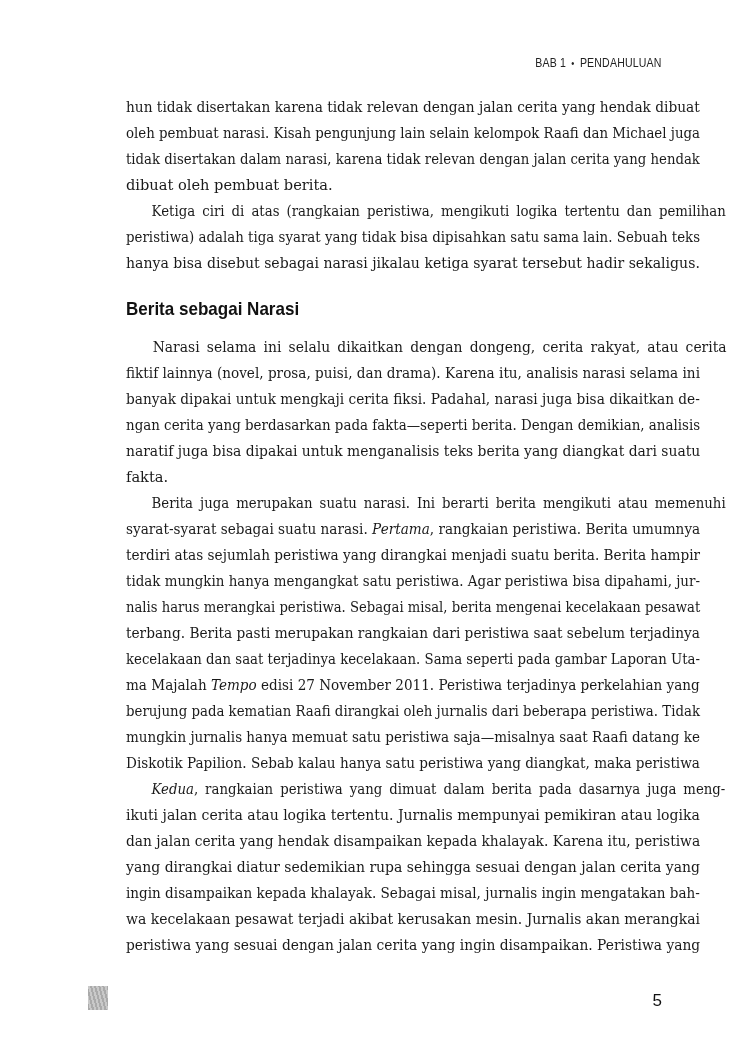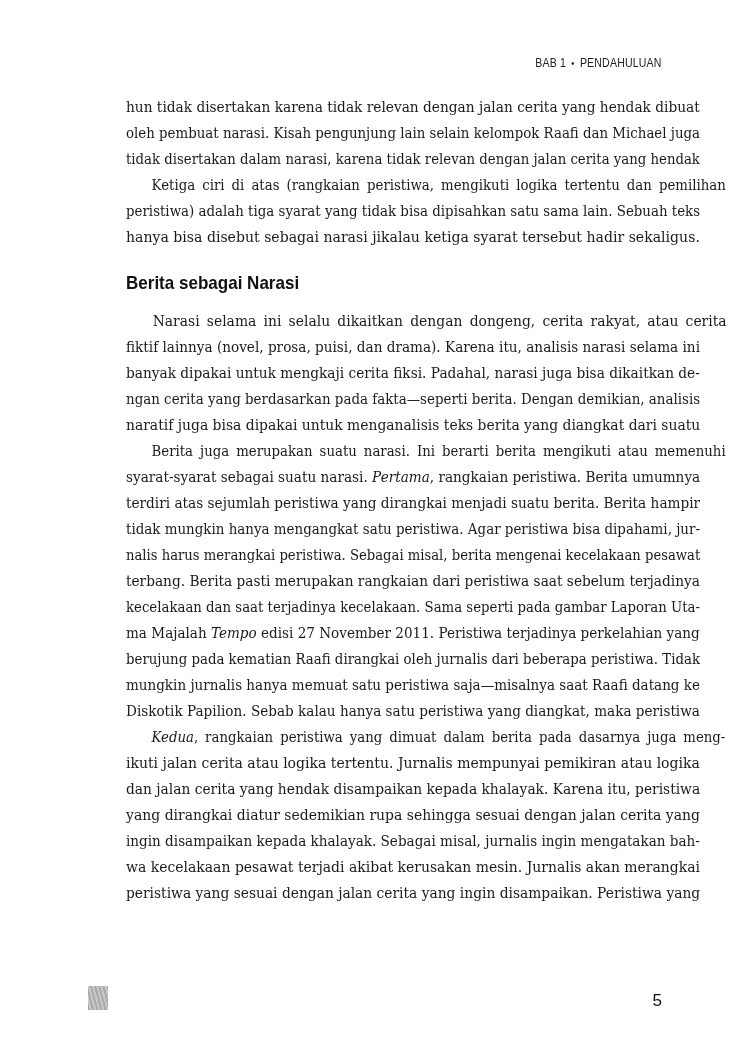--- a/index.html
+++ b/index.html
@@ -38,35 +38,37 @@
 <div class="running-head">
   <span>BAB 1</span><span class="dot">•</span><span>PENDAHULUAN</span>
 </div>
 
 <div class="content">
   <div id="intro">
       <p>
         <span class="line" style="text-align-last: justify; transform: scaleX(0.94); transform-origin: left center; width: 610.359px;">hun tidak disertakan karena tidak relevan dengan jalan cerita yang hendak dibuat</span>
         <span class="line" style="text-align-last: justify; transform: scaleX(0.915); transform-origin: left center; width: 627.359px;">oleh pembuat narasi. Kisah pengunjung lain selain kelompok Raafi dan Michael juga</span>
         <span class="line" style="text-align-last: justify; transform: scaleX(0.91); transform-origin: left center; width: 630.672px;">tidak disertakan dalam narasi, karena tidak relevan dengan jalan cerita yang hendak</span>
+        <span class="line last" style="text-align-last: left;">dibuat oleh pembuat berita.</span>
       </p>
       <p>
         <span class="line" style="padding-left: 28px; text-align-last: justify; transform: scaleX(0.913); transform-origin: left center; width: 629.012px;">Ketiga ciri di atas (rangkaian peristiwa, mengikuti logika tertentu dan pemilihan</span>
         <span class="line" style="text-align-last: justify; transform: scaleX(0.916); transform-origin: left center; width: 626.688px;">peristiwa) adalah tiga syarat yang tidak bisa dipisahkan satu sama lain. Sebuah teks</span>
         <span class="line last" style="text-align-last: left; transform: scaleX(0.964); transform-origin: left center; width: 595.297px;">hanya bisa disebut sebagai narasi jikalau ketiga syarat tersebut hadir sekaligus.</span>
       </p>
     </div>
   <h2>Berita sebagai Narasi</h2>
   <div id="section">
       <p>
         <span class="line" style="padding-left: 28px; text-align-last: justify; transform: scaleX(0.952); transform-origin: left center; width: 602.845px;">Narasi selama ini selalu dikaitkan dengan dongeng, cerita rakyat, atau cerita</span>
         <span class="line" style="text-align-last: justify; transform: scaleX(0.932); transform-origin: left center; width: 615.859px;">fiktif lainnya (novel, prosa, puisi, dan drama).  Karena itu, analisis narasi selama ini</span>
         <span class="line" style="text-align-last: justify; transform: scaleX(0.939); transform-origin: left center; width: 611.125px;">banyak dipakai untuk mengkaji cerita fiksi. Padahal, narasi juga bisa dikaitkan de-</span>
         <span class="line" style="text-align-last: justify; transform: scaleX(0.919); transform-origin: left center; width: 624.734px;">ngan cerita yang berdasarkan pada fakta—seperti berita. Dengan demikian, analisis</span>
         <span class="line" style="text-align-last: justify; transform: scaleX(0.952); transform-origin: left center; width: 603.188px;">naratif juga bisa dipakai untuk menganalisis teks berita yang diangkat dari suatu</span>
+        <span class="line last" style="text-align-last: left;">fakta.</span>
       </p>
       <p>
         <span class="line" style="padding-left: 28px; text-align-last: justify; transform: scaleX(0.911); transform-origin: left center; width: 630.26px;">Berita juga merupakan suatu narasi. Ini berarti berita mengikuti atau memenuhi</span>
         <span class="line" style="text-align-last: justify; transform: scaleX(0.933); transform-origin: left center; width: 615.438px;">syarat-syarat sebagai suatu narasi. <em>Pertama</em>, rangkaian peristiwa. Berita umumnya</span>
         <span class="line" style="text-align-last: justify; transform: scaleX(0.936); transform-origin: left center; width: 613.375px;">terdiri atas sejumlah peristiwa yang dirangkai menjadi suatu berita. Berita hampir</span>
         <span class="line" style="text-align-last: justify; transform: scaleX(0.92); transform-origin: left center; width: 623.859px;">tidak mungkin hanya mengangkat satu peristiwa. Agar peristiwa bisa dipahami, jur-</span>
         <span class="line" style="text-align-last: justify; transform: scaleX(0.903); transform-origin: left center; width: 635.953px;">nalis harus merangkai peristiwa. Sebagai misal, berita mengenai kecelakaan pesawat</span>
         <span class="line" style="text-align-last: justify; transform: scaleX(0.939); transform-origin: left center; width: 611.203px;">terbang. Berita pasti merupakan rangkaian dari peristiwa saat sebelum terjadinya</span>
         <span class="line" style="text-align-last: justify; transform: scaleX(0.911); transform-origin: left center; width: 630.125px;">kecelakaan dan saat terjadinya kecelakaan.  Sama seperti pada gambar Laporan Uta-</span>
         <span class="line" style="text-align-last: justify; transform: scaleX(0.929); transform-origin: left center; width: 617.562px;">ma Majalah <em>Tempo</em> edisi 27 November 2011. Peristiwa terjadinya perkelahian yang</span>

